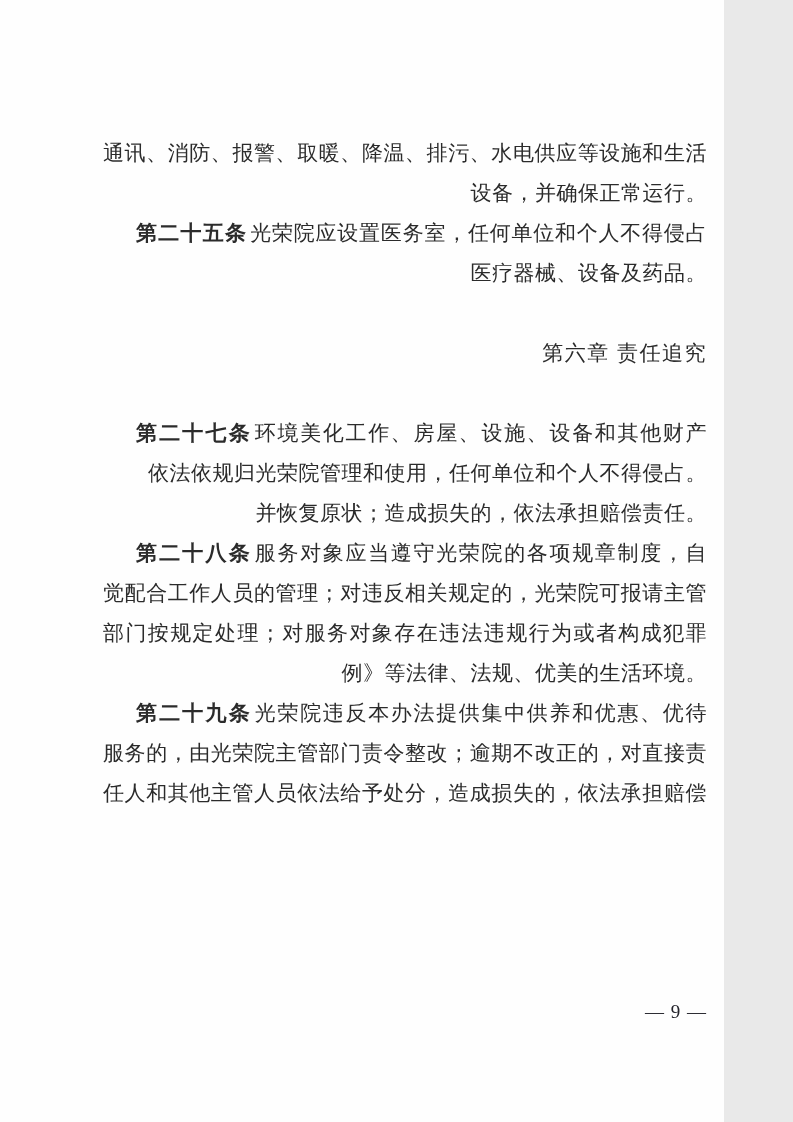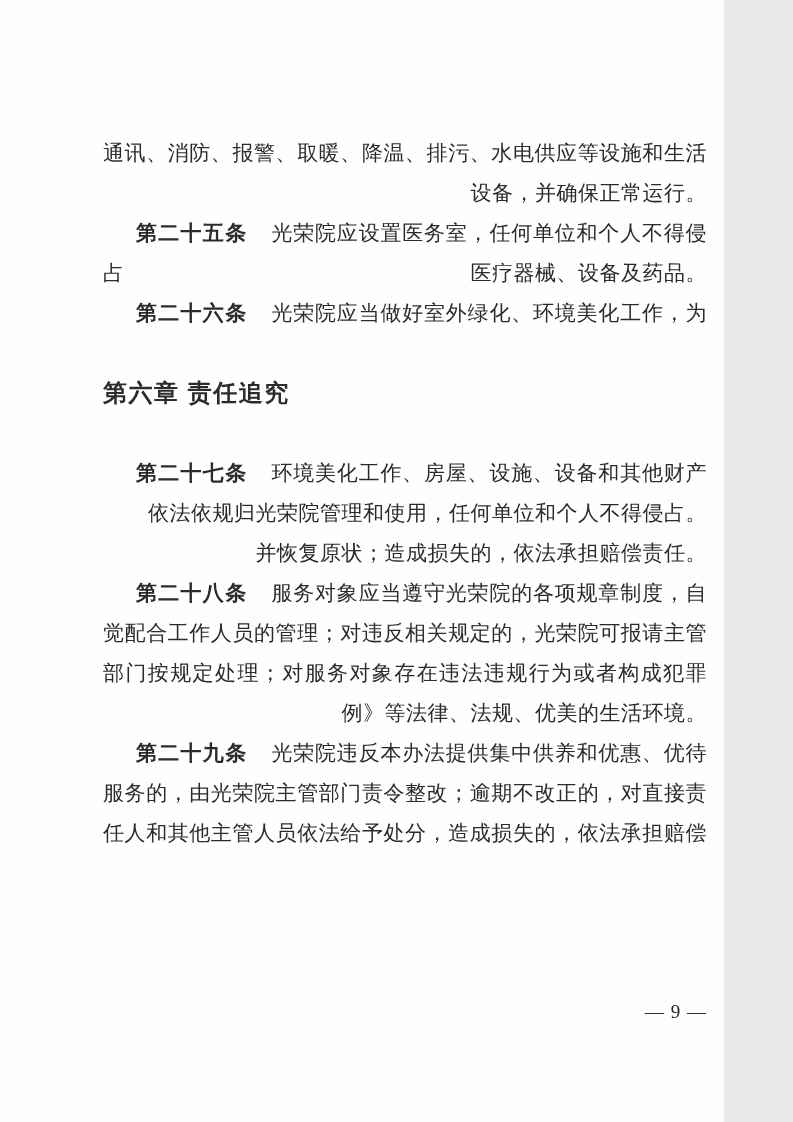--- a/index.html
+++ b/index.html
@@ -31,29 +31,29 @@
   
   .fill {
     text-align: justify;
     text-align-last: justify;
   }
   .indent { text-indent: 33px; }
   .lead {
     font-family: Liberation Serif, serif;
     font-weight: 700;
     letter-spacing: 1px;
-    margin-right: 24px;
+    margin-right: 3px;
   }
   .chapter {
     height: 40px;
     line-height: 40px;
-    text-align: left;
+    text-align: right;
     font-family: "Liberation Sans", sans-serif;
-    font-weight: 700;
-    font-size: 24px;
+    font-weight: 400;
+    font-size: 21px;
     letter-spacing: 1.5px;
   }
   .footer {
     position: absolute;
     top: 1001px;
     left: 600px;
     width: 107px;
     text-align: right;
     font-size: 19px;
     letter-spacing: 1px;
@@ -66,21 +66,20 @@
 <div class="page">
 
   <div class="body-col">
 
     <div class="ln fill">通讯、消防、报警、取暖、降温、排污、水电供应等设施和生活</div>
     <div class="ln">设备，并确保正常运行。</div>
 
     <div class="ln fill indent"><span class="lead">第二十五条</span><span>光荣院应设置医务室，任何单位和个人不得侵占</span></div>
     <div class="ln">医疗器械、设备及药品。</div>
 
-    <div class="ln fill indent"><span class="lead">第二十六条</span><span>光荣院应当做好室外绿化、环境美化工作，为</span></div>
 
     <div class="ln"></div>
     <div class="chapter">第六章 责任追究</div>
     <div class="ln"></div>
 
     <div class="ln fill indent"><span class="lead">第二十七条</span><span>环境美化工作、房屋、设施、设备和其他财产</span></div>
     <div class="ln">依法依规归光荣院管理和使用，任何单位和个人不得侵占。</div>
 
     <div class="ln">并恢复原状；造成损失的，依法承担赔偿责任。</div>
 

